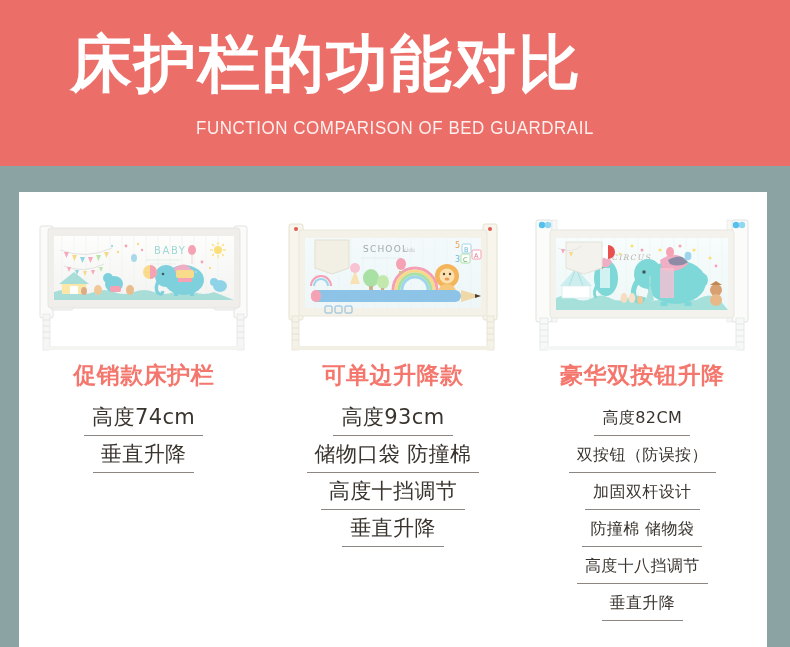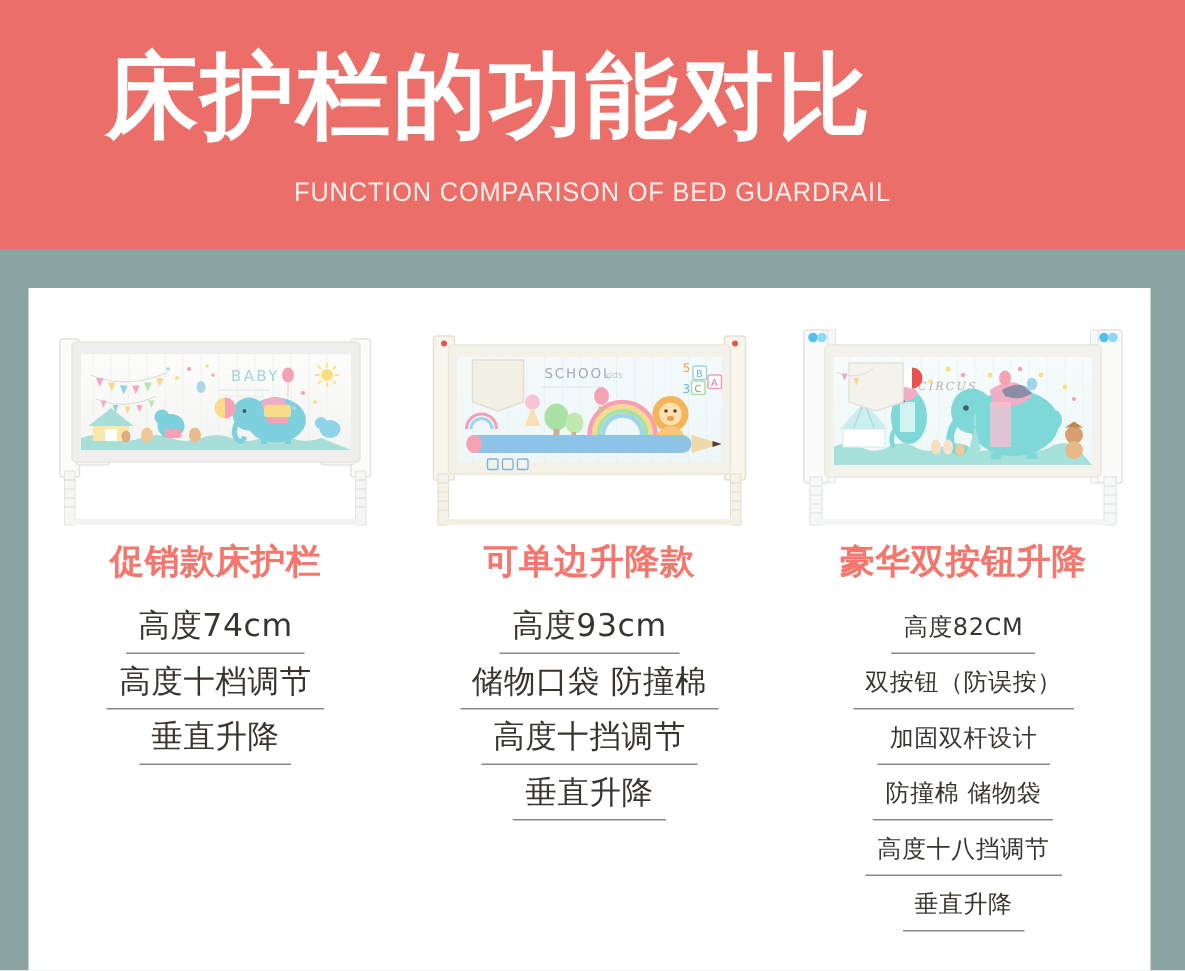--- a/index.html
+++ b/index.html
@@ -261,21 +261,20 @@
             </g>
             <g fill="#a9d8ea">
               <circle cx="86" cy="40" r="1.2"></circle>
                 <circle cx="170" cy="66" r="1.2"></circle>
             </g>
           </svg>
         </div>
         <div class="col-title">促销款床护栏</div>
         <div class="spec-list">
           <div class="spec">高度74cm</div>
-          <div class="spec">高度十档调节</div>
           <div class="spec">垂直升降</div>
         </div>
       </div>
 
       <div class="column col-2">
         <div class="product-shot">
           <svg class="rail-svg" width="236" height="148" viewBox="0 0 236 148">
             <defs>
               <linearGradient id="mesh2" x1="0" y1="0" x2="0" y2="1">
                 <stop offset="0" stop-color="#f4fafc"></stop>

